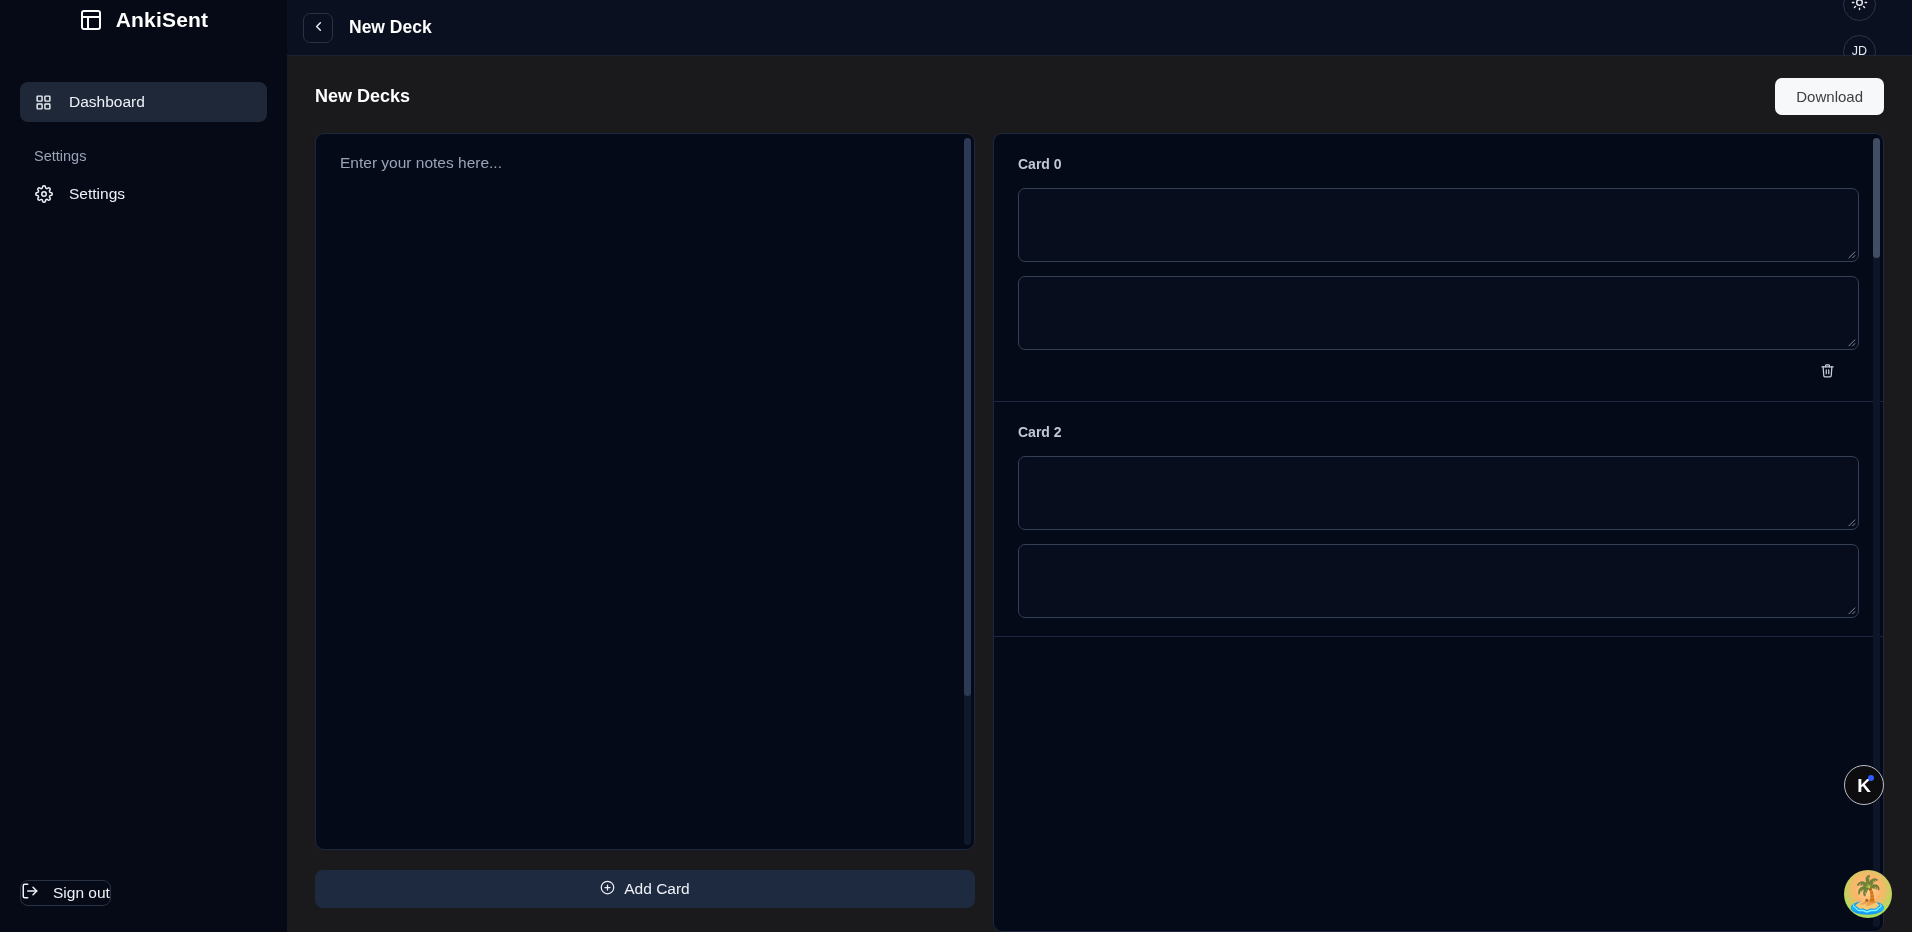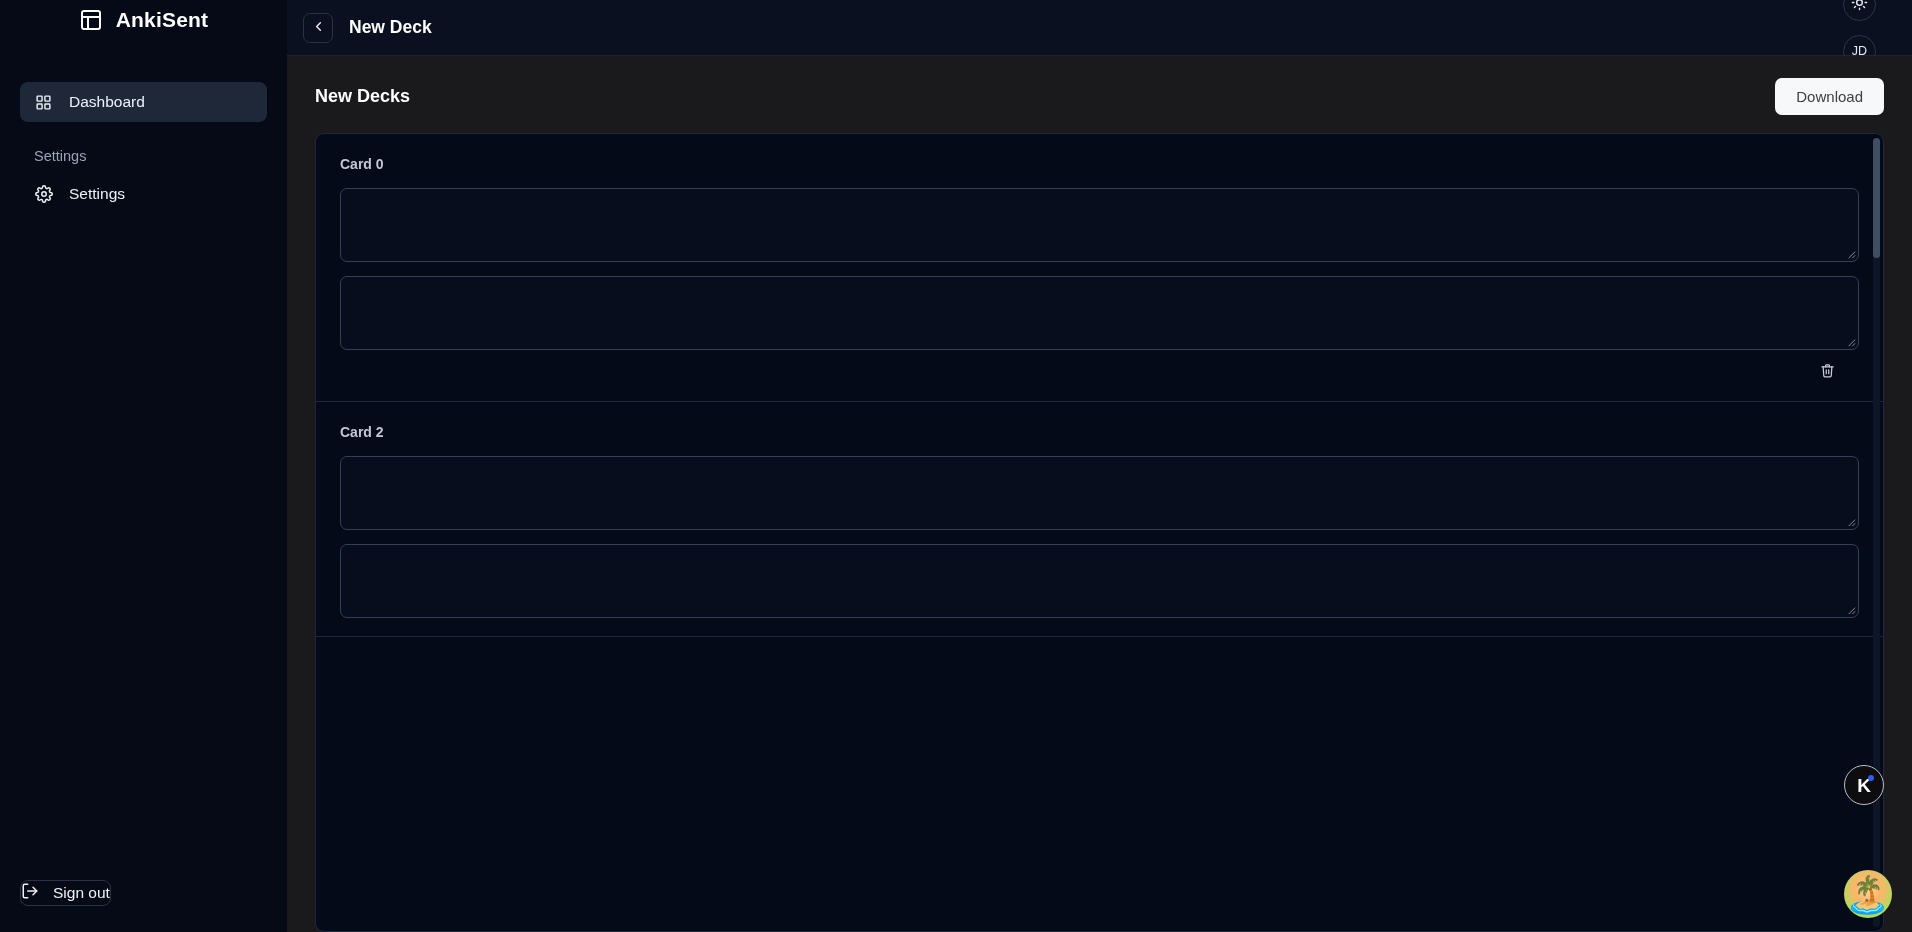--- a/index.html
+++ b/index.html
@@ -318,20 +318,38 @@
     </header>
 
     <main class="content">
       <div class="content-head">
         <div class="page-title">New Decks</div>
         <button class="download-btn">Download</button>
       </div>
 
       <div class="panels">
 
+        <section class="notes-panel">
+          <div class="notes-box">
+            <span>Enter your notes here...</span>
+            <div class="notes-scroll-track">
+              <div class="notes-scroll-thumb"></div>
+            </div>
+          </div>
+          <button class="add-card-btn">
+            <span>
+              <svg width="15" height="15" viewBox="0 0 24 24" fill="none" stroke="#eef1f6" stroke-width="2" stroke-linecap="round" stroke-linejoin="round">
+                <circle cx="12" cy="12" r="10"></circle>
+                  <line x1="12" y1="8" x2="12" y2="16"></line>
+                  <line x1="8" y1="12" x2="16" y2="12"></line>
+              </svg>
+            </span>
+            <span>Add Card</span>
+          </button>
+        </section>
 
         <section class="cards-panel">
           <div class="cards-scrollarea">
 
             <div class="card-item">
               <div class="card-label">Card 0</div>
               <div class="ta" style="height:74px">
                 <svg class="resize-grip" viewBox="0 0 12 12">
                   <path d="M11 4 4 11M11 8 8 11" stroke="#8f99ab" stroke-width="1"></path>
                 </svg>

